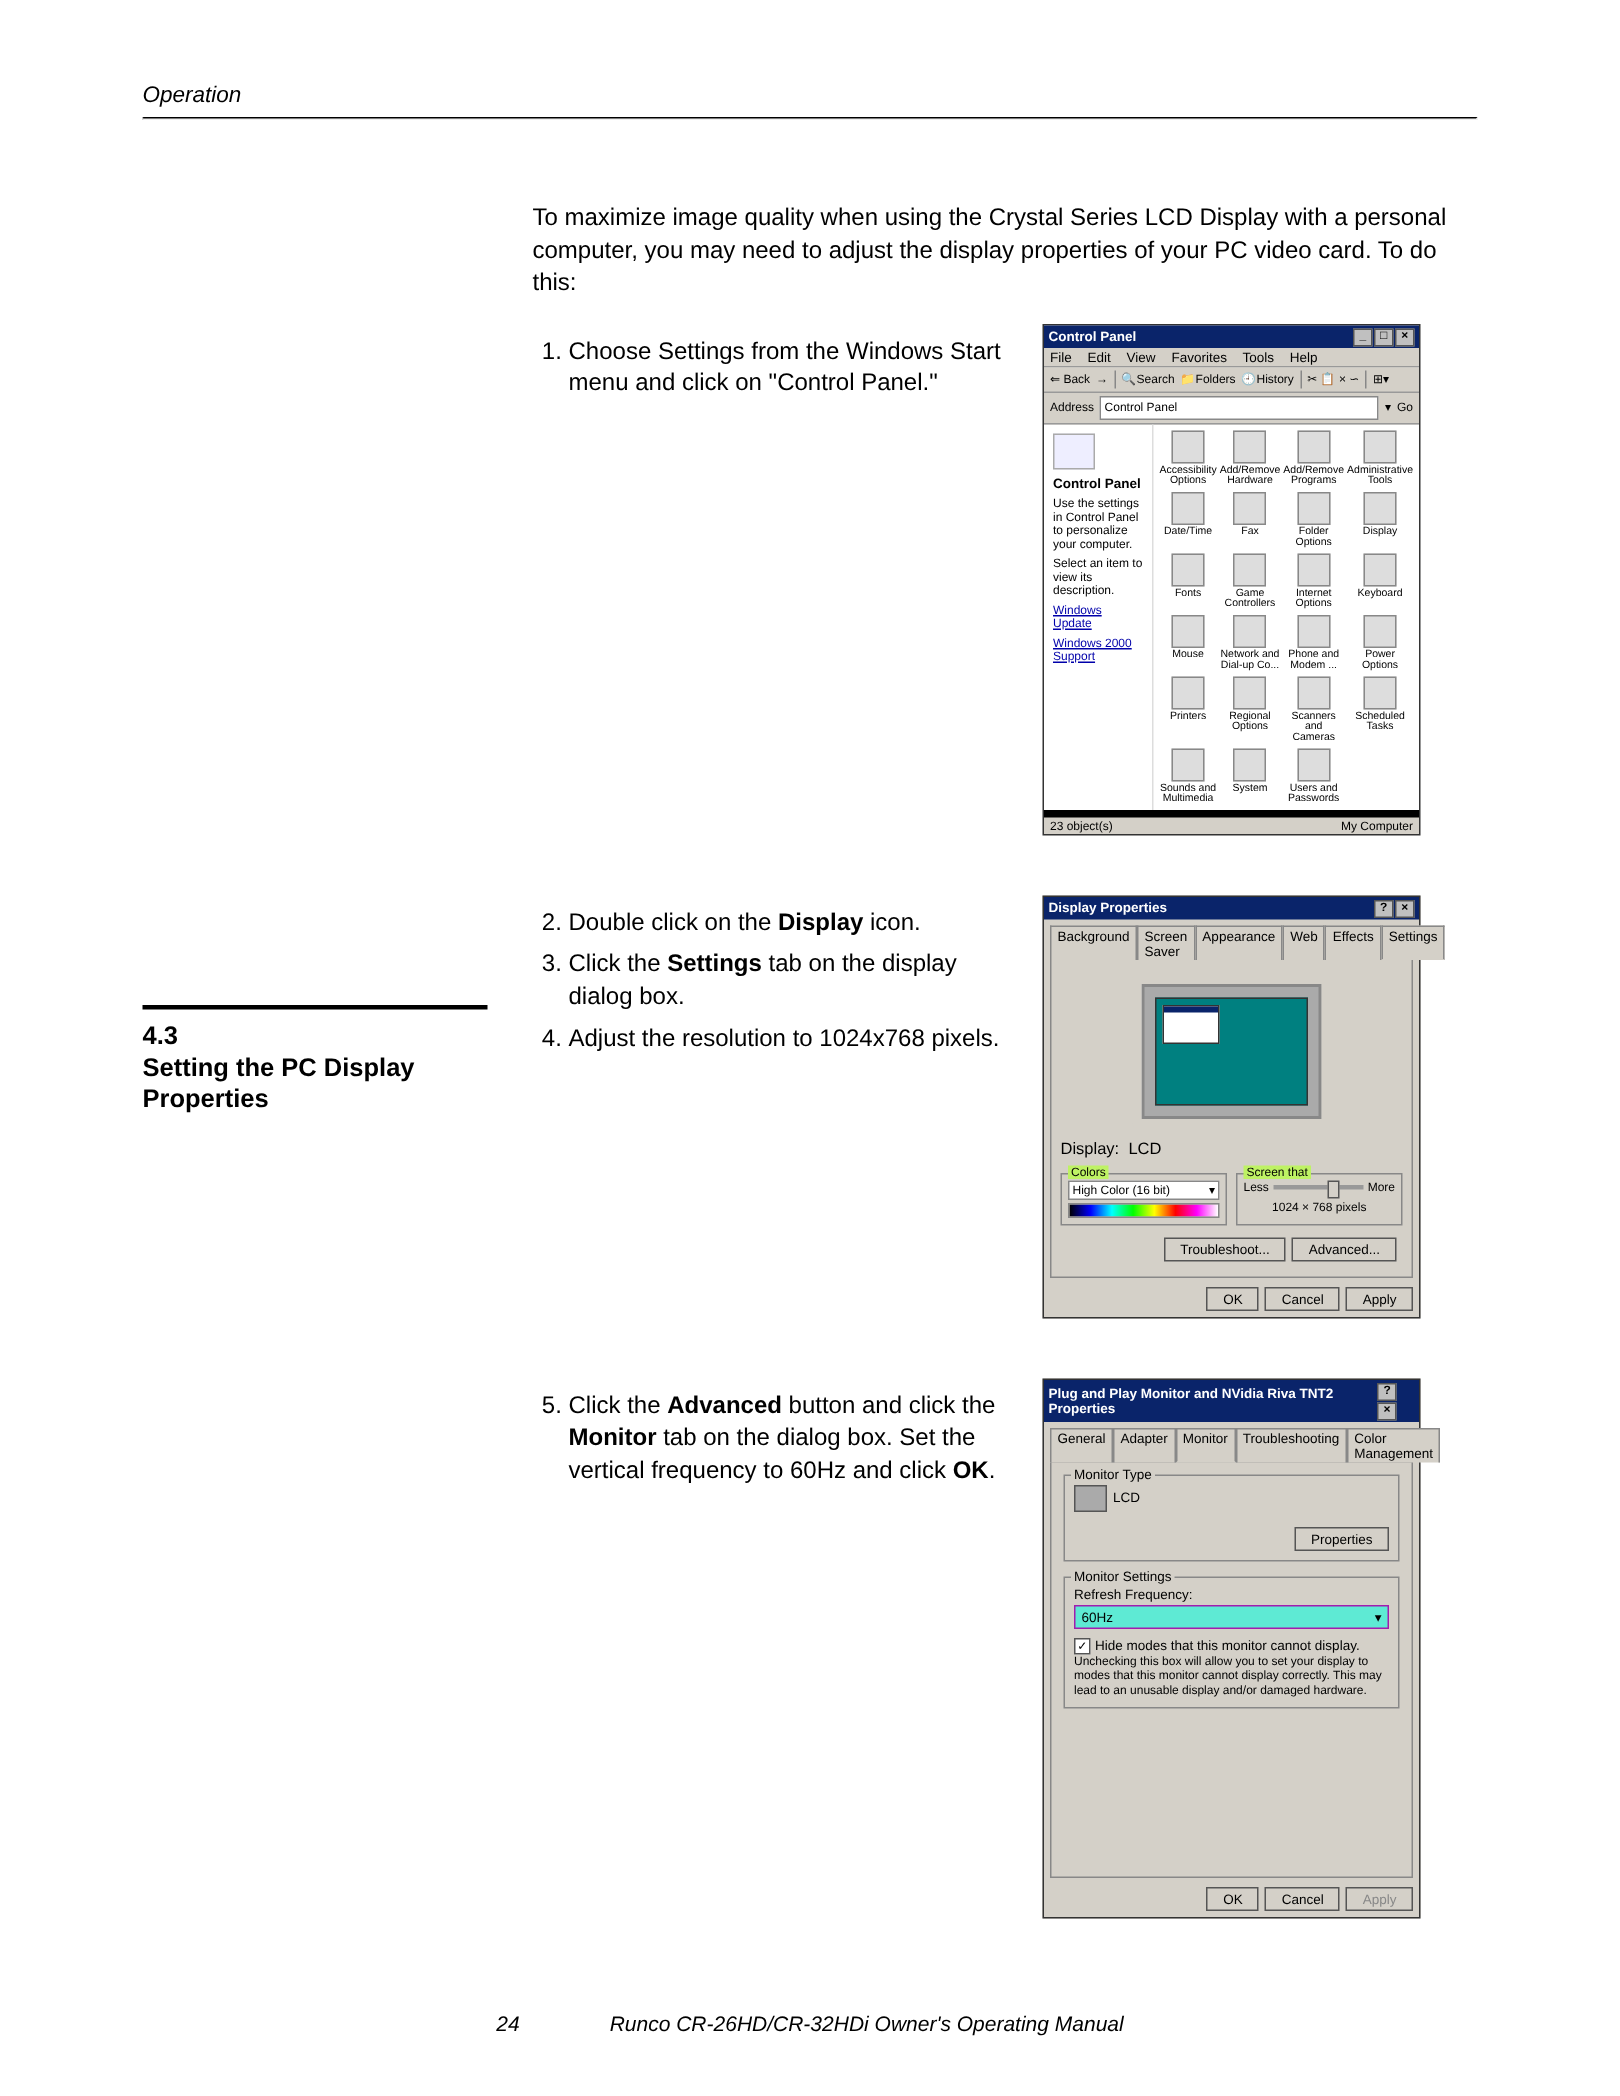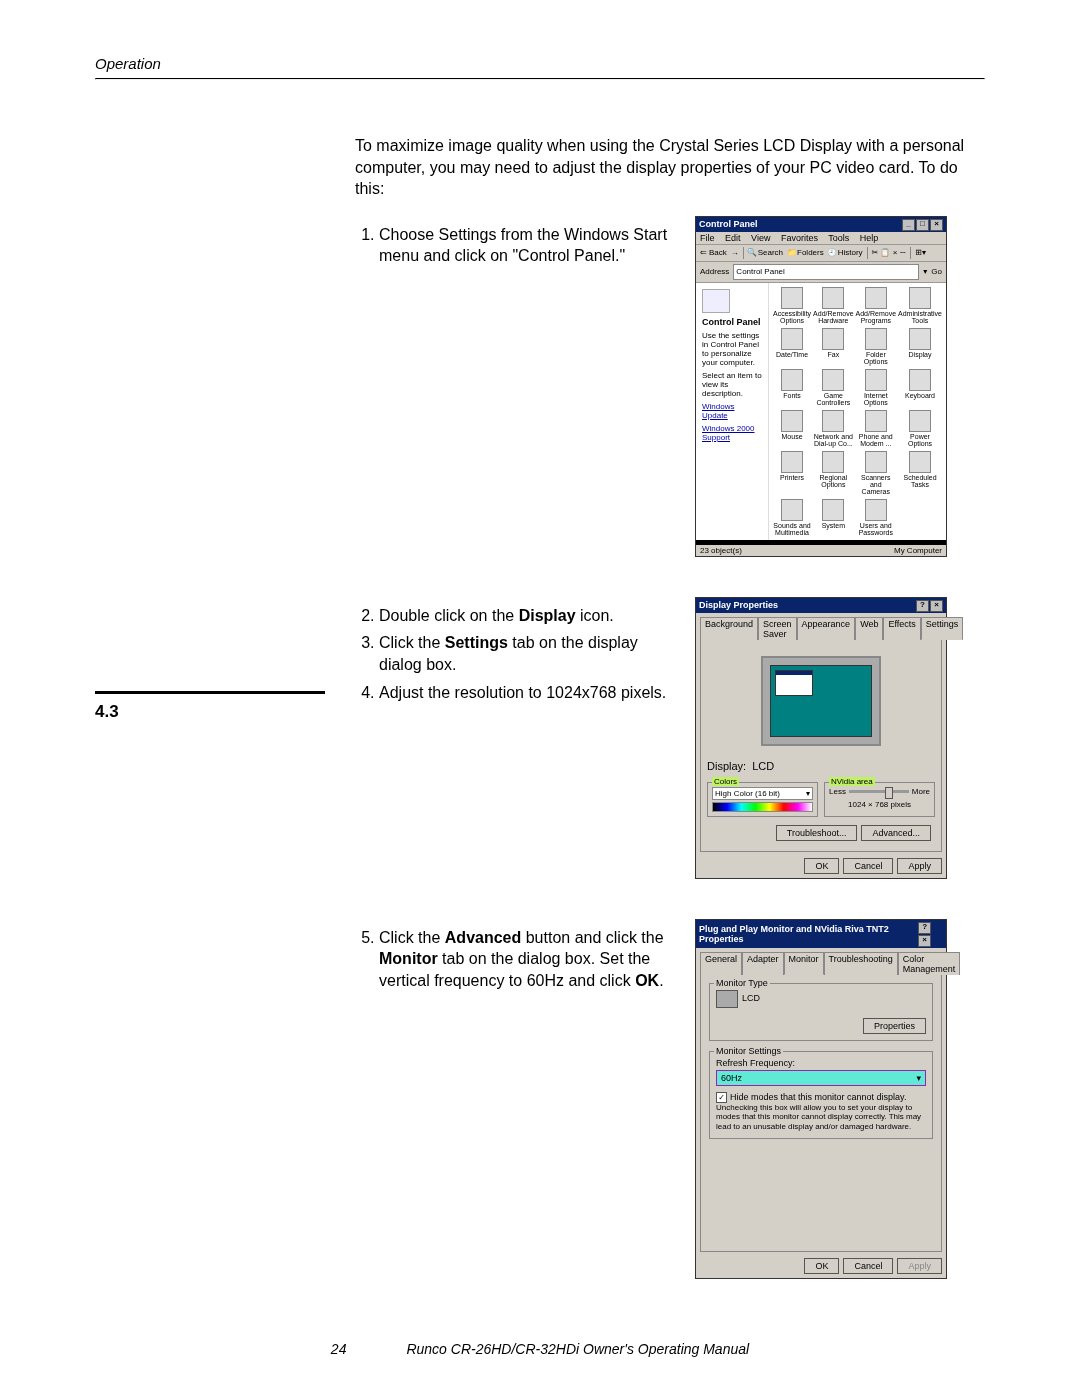--- a/index.html
+++ b/index.html
@@ -238,20 +238,21 @@
   <div class="header-row">
     <span>Operation</span>
     <span></span>
   </div>
   <hr class="rule">
 
   <div class="two-col">
     <div class="left-col">
       <div class="section-rule"></div>
       <div class="section-num">4.3</div>
+      <div class="section-title">Setting the PC Display Properties</div>
     </div>
 
     <div class="right-col">
       <div class="body-text">To maximize image quality when using the Crystal Series LCD Display with a personal computer, you may need to adjust the display properties of your PC video card. To do this:</div>
 
       <div class="step-block">
         <div class="step-text">
           <ol class="steps" start="1">
             <li>Choose Settings from the Windows Start menu and click on "Control Panel."</li>
           </ol>
@@ -438,21 +439,21 @@
               <div class="two-groups">
                 <div class="groupbox">
                   <span class="legend">Colors</span>
                   <div class="select-mock">
                       <span>High Color (16 bit)</span>
                       <span>▾</span>
                     </div>
                   <div class="colorbar"></div>
                 </div>
                 <div class="groupbox">
-                  <span class="legend">NVidia area</span>
+                  <span class="legend">Screen that</span>
                   <div class="slider-row">
                     <span>Less</span>
                     <div class="slider-track">
                         <div class="slider-thumb"></div>
                       </div>
                     <span>More</span>
                   </div>
                   <div style="text-align:center;margin-top:4px">1024 × 768 pixels</div>
                 </div>
               </div>

